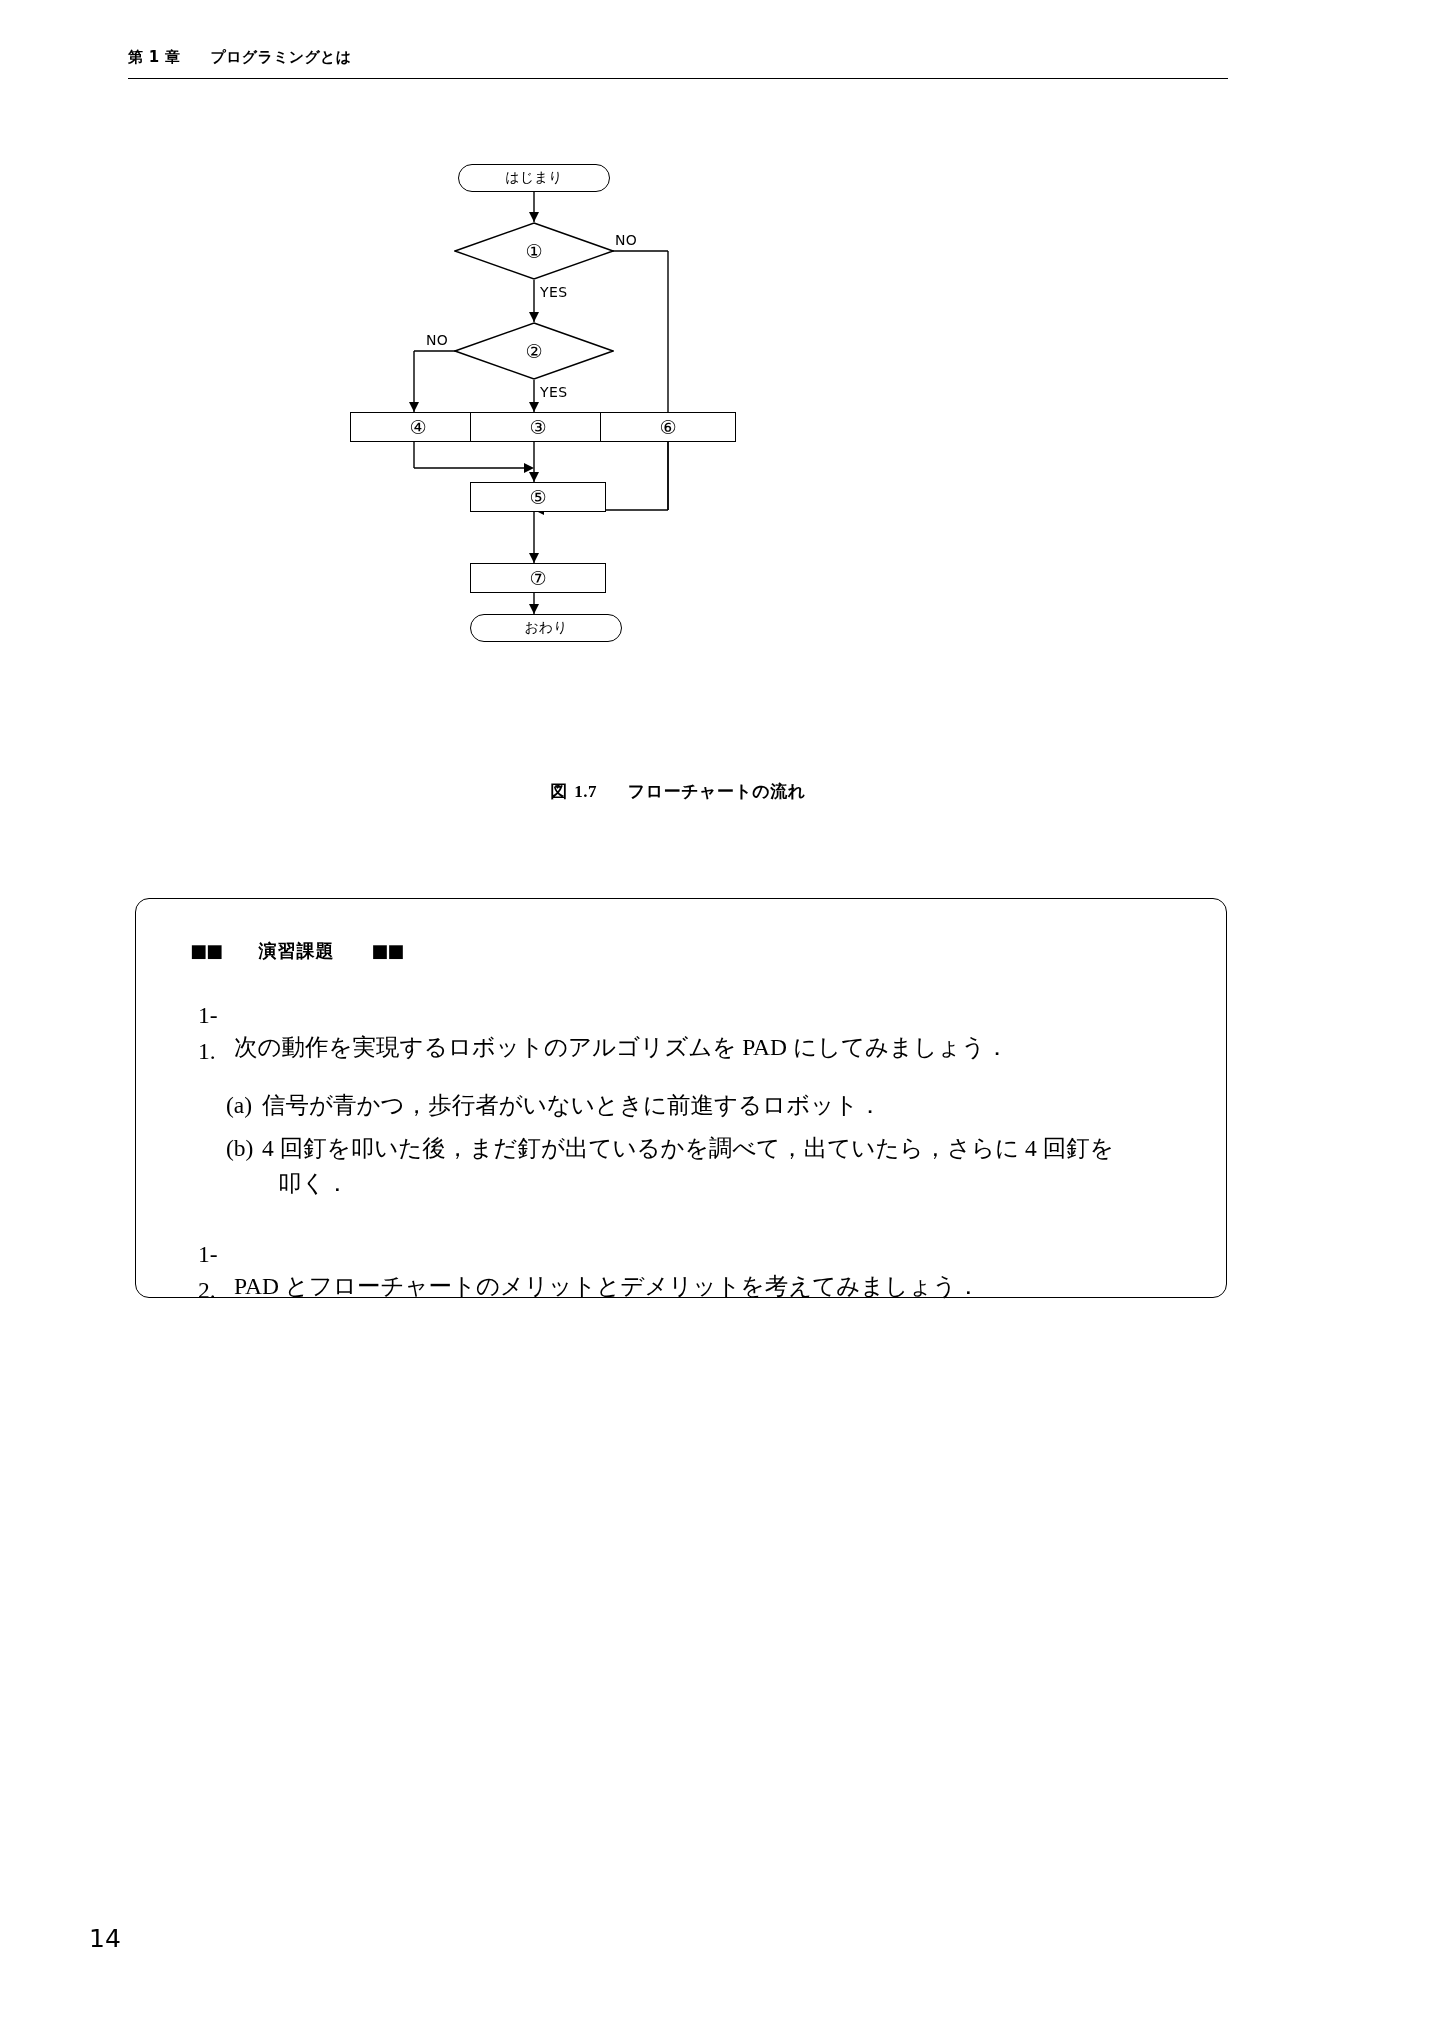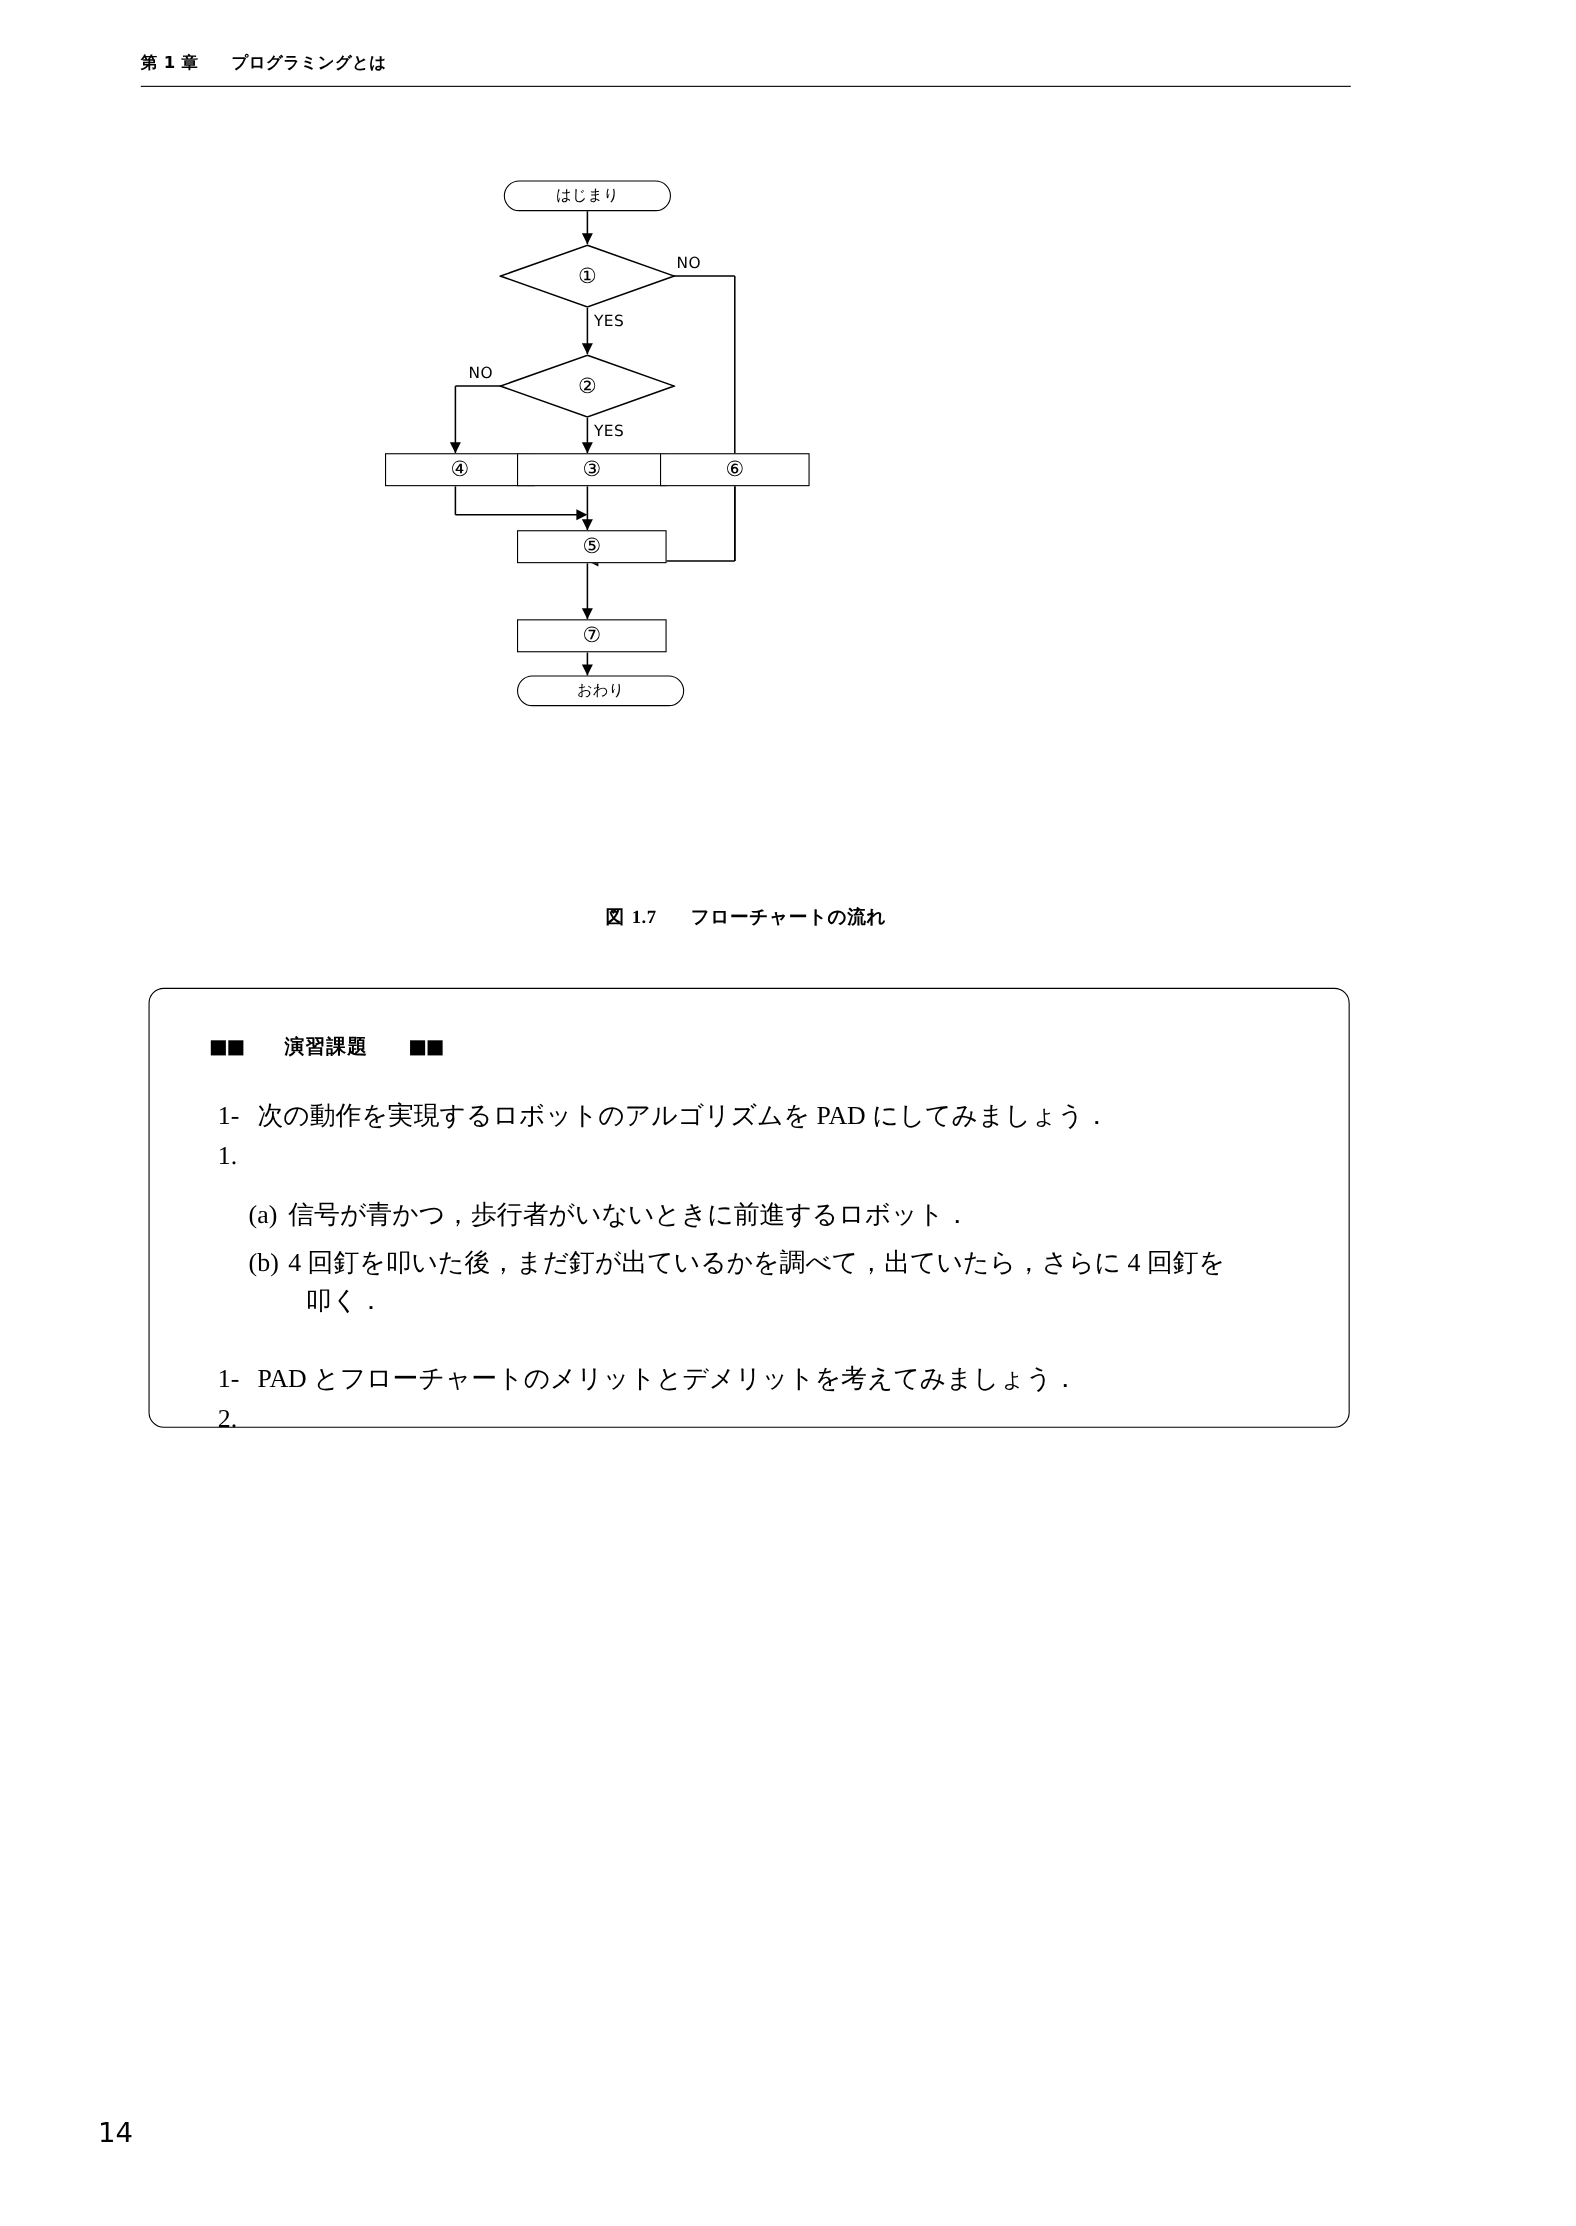--- a/index.html
+++ b/index.html
@@ -49,21 +49,21 @@
   .fc {
     position: absolute;
     left: 0;
     top: 0;
     width: 1100px;
     height: 640px;
   }
   .fc-caption {
     position: absolute;
     left: 0;
-    top: 672px;
+    top: 630px;
     width: 1100px;
     text-align: center;
     font-family: "DejaVu Sans", sans-serif;
     font-size: 17px;
     font-weight: 700;
     letter-spacing: 0.5px;
   }
   .fc-caption .num {
     font-family: "Liberation Serif", serif;
     font-weight: 700;
@@ -151,20 +151,21 @@
   }
   .ex-item .lbl {
     flex: 0 0 auto;
     width: 64px;
     padding-left: 28px;
     box-sizing: border-box;
     font-family: "Liberation Serif", serif;
   }
   .ex-item .body {
     flex: 1 1 auto;
+    margin-top: 32px;
   }
   .sub-list {
     margin-top: 18px;
   }
   .sub-item {
     display: flex;
     font-size: 23.5px;
     line-height: 1.5;
     margin-top: 8px;
   }

